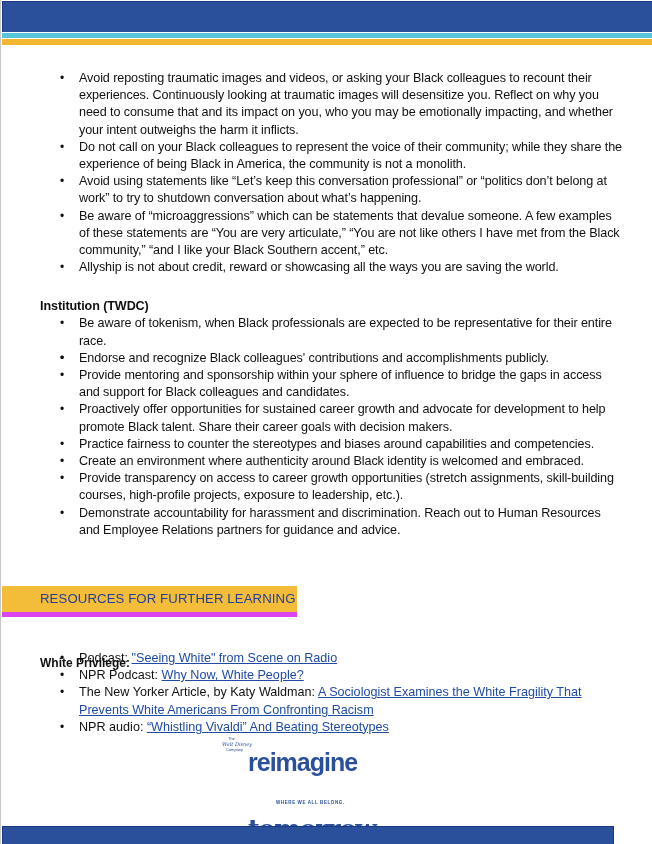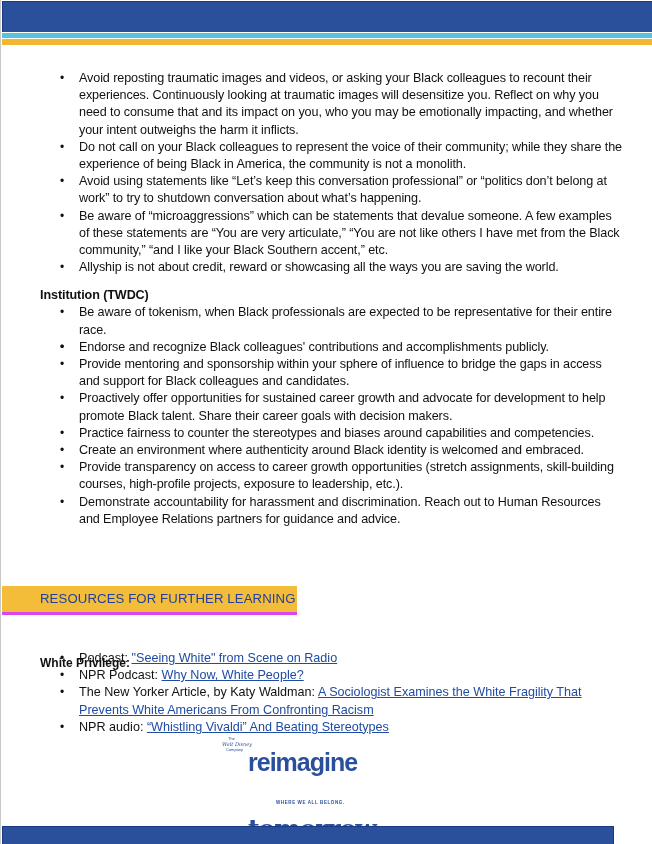--- a/index.html
+++ b/index.html
@@ -13,21 +13,21 @@
   .yellow-strip { position: absolute; left: 2px; top: 39px; width: 650px; height: 6px; background: #f3b630; }
   .bottom-bar { position: absolute; left: 2px; top: 826px; width: 610px; height: 18px; background: #2a4f9b; border: 1px solid #1a3a85; border-bottom: none; }
 
   .content { position: absolute; left: 0; top: 70px; width: 652px; font-size: 12.6px; line-height: 17.2px; letter-spacing: -0.1px; }
   ul { margin: 0; padding: 0; list-style: none; }
   li { position: relative; padding-left: 79px; padding-right: 30px; }
   li .bullet { position: absolute; left: 60px; top: 0; font-size: 12px; }
   .section-title { font-weight: bold; padding-left: 40px; margin-top: 9px; line-height: 17px; }
   .resources-banner {
     position: absolute; left: 2px; top: 586px; width: 295px; height: 26px;
-    background: #f3bd3a; border-bottom: 3px solid #d946ef;
+    background: #f3bd3a; border-bottom: 5px solid #d946ef;
   }
   .resources-banner span { position: absolute; left: 38px; top: 5px; color: #243f99; font-size: 13.2px; font-weight: normal; letter-spacing: 0.1px; }
   .wp-title { position: absolute; left: 40px; top: 656px; font-weight: bold; font-size: 12px; }
   .wp-list { position: absolute; left: 0; top: 650px; width: 652px; font-size: 12.6px; line-height: 17.2px; }
   a.link { color: #1f4ba3; text-decoration: underline; }
 
   .logo { position: absolute; left: 218px; top: 736px; width: 160px; height: 74px; }
   .logo .the { position: absolute; left: 10px; top: 0; font-size: 4px; color: #2a4f9b; }
   .logo .wdc { position: absolute; left: 4px; top: 5px; font-size: 5px; color: #2a4f9b; font-family: "DejaVu Serif", serif; font-style: italic; }
   .logo .comp { position: absolute; left: 8px; top: 11px; font-size: 4px; color: #2a4f9b; }
@@ -45,21 +45,21 @@
 
 <div class="content">
   <ul>
     <li><span class="bullet">•</span><span>Avoid reposting traumatic images and videos, or asking your Black colleagues to recount their experiences. Continuously looking at traumatic images will desensitize you. Reflect on why you need to consume that and its impact on you, who you may be emotionally impacting, and whether your intent outweighs the harm it inflicts.</span></li>
     <li><span class="bullet">•</span><span>Do not call on your Black colleagues to represent the voice of their community; while they share the experience of being Black in America, the community is not a monolith.</span></li>
     <li><span class="bullet">•</span><span>Avoid using statements like “Let’s keep this conversation professional” or “politics don’t belong at work” to try to shutdown conversation about what’s happening.</span></li>
     <li><span class="bullet">•</span><span>Be aware of “microaggressions” which can be statements that devalue someone.  A few examples of these statements are “You are very articulate,” “You are not like others I have met from the Black community,” “and I like your Black Southern accent,” etc.</span></li>
     <li><span class="bullet">•</span><span>Allyship is not about credit, reward or showcasing all the ways you are saving the world.</span></li>
   </ul>
 
-  <div class="section-title" style="margin-top:11px;">Institution (TWDC)</div>
+  <div class="section-title" style="margin-top:22px;">Institution (TWDC)</div>
   <ul>
     <li><span class="bullet">•</span><span>Be aware of tokenism, when Black professionals are expected to be representative for their entire race.</span></li>
     <li><span class="bullet">•</span></li>
     <li><span class="bullet">•</span><span>Endorse and recognize Black colleagues' contributions and accomplishments publicly.</span></li>
     <li><span class="bullet">•</span><span>Provide mentoring and sponsorship within your sphere of influence to bridge the gaps in access and support for Black colleagues and candidates.</span></li>
     <li><span class="bullet">•</span><span>Proactively offer opportunities for sustained career growth and advocate for development to help promote Black talent. Share their career goals with decision makers.</span></li>
     <li><span class="bullet">•</span><span>Practice fairness to counter the stereotypes and biases around capabilities and competencies.</span></li>
     <li><span class="bullet">•</span><span>Create an environment where authenticity around Black identity is welcomed and embraced.</span></li>
     <li><span class="bullet">•</span><span>Provide transparency on access to career growth opportunities (stretch assignments, skill-building courses, high-profile projects, exposure to leadership, etc.).</span></li>
     <li><span class="bullet">•</span><span>Demonstrate accountability for harassment and discrimination. Reach out to Human Resources and Employee Relations partners for guidance and advice.</span></li>

